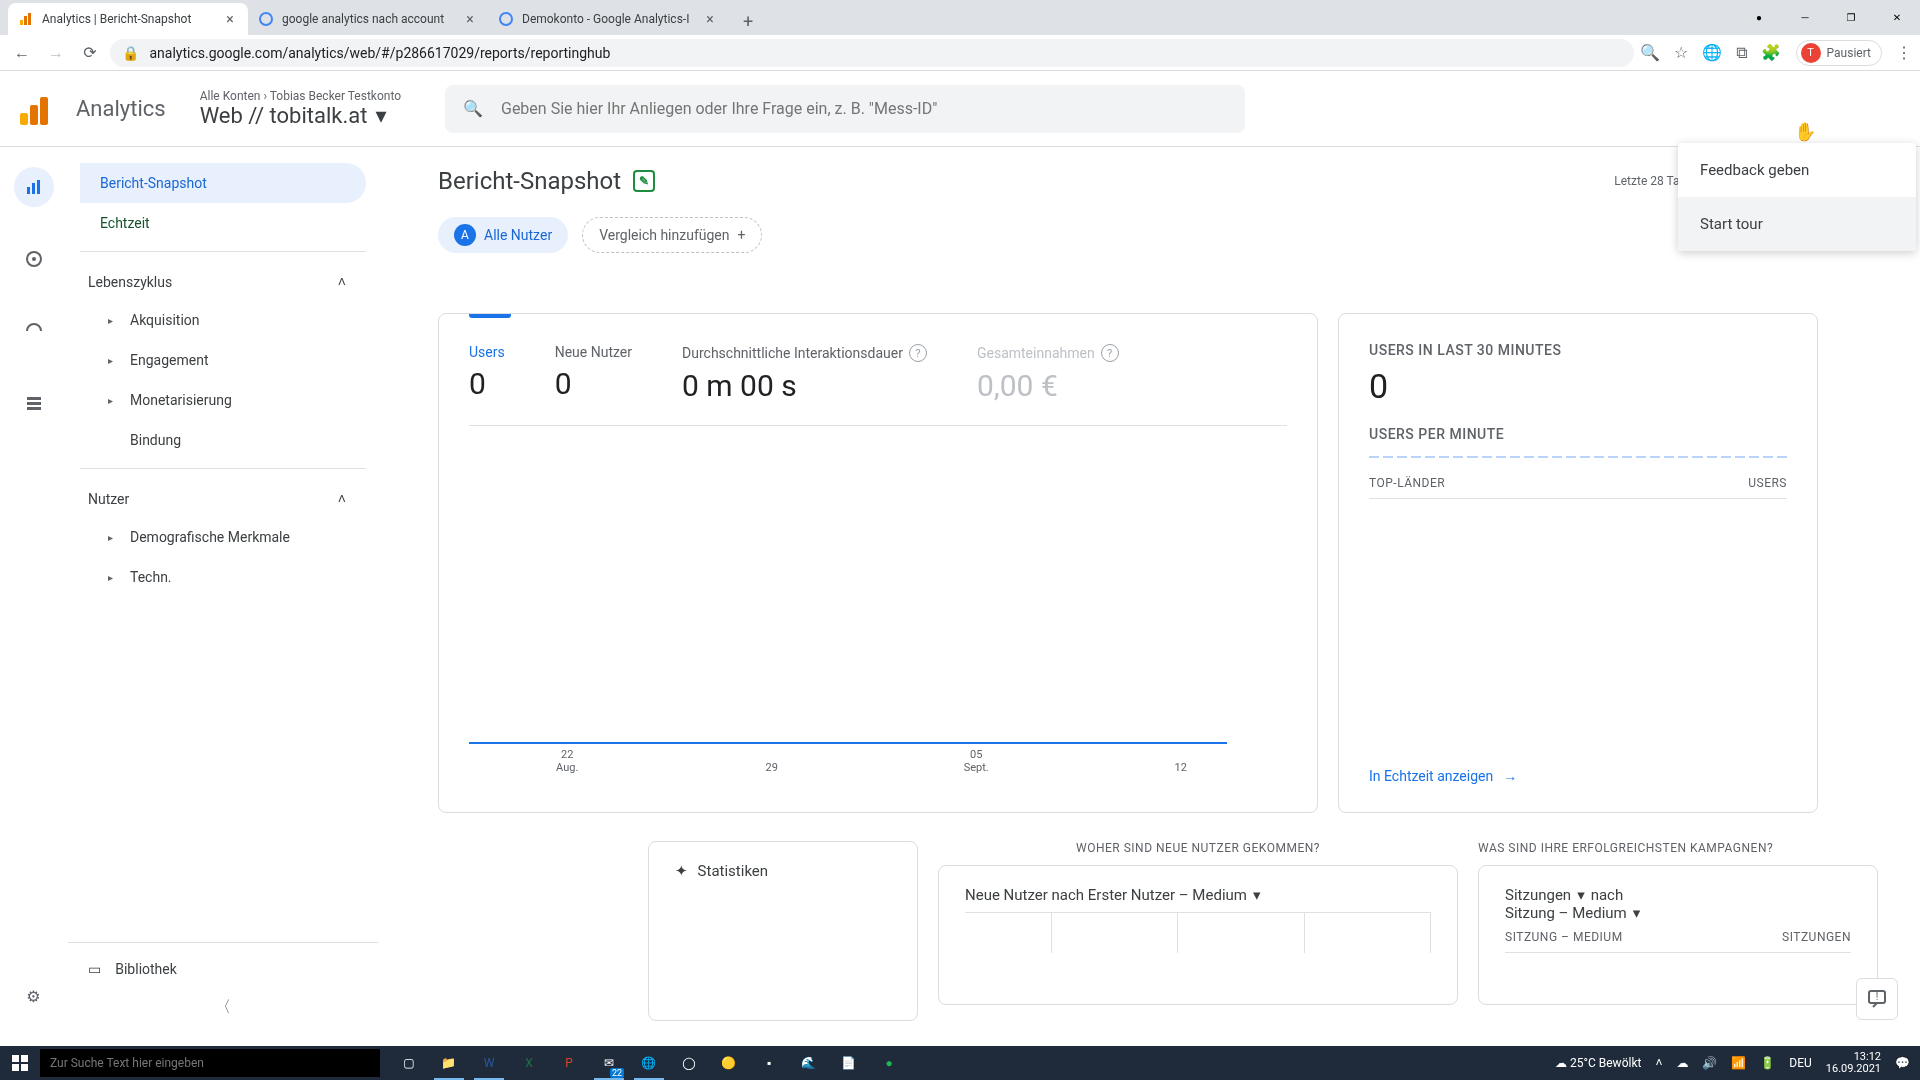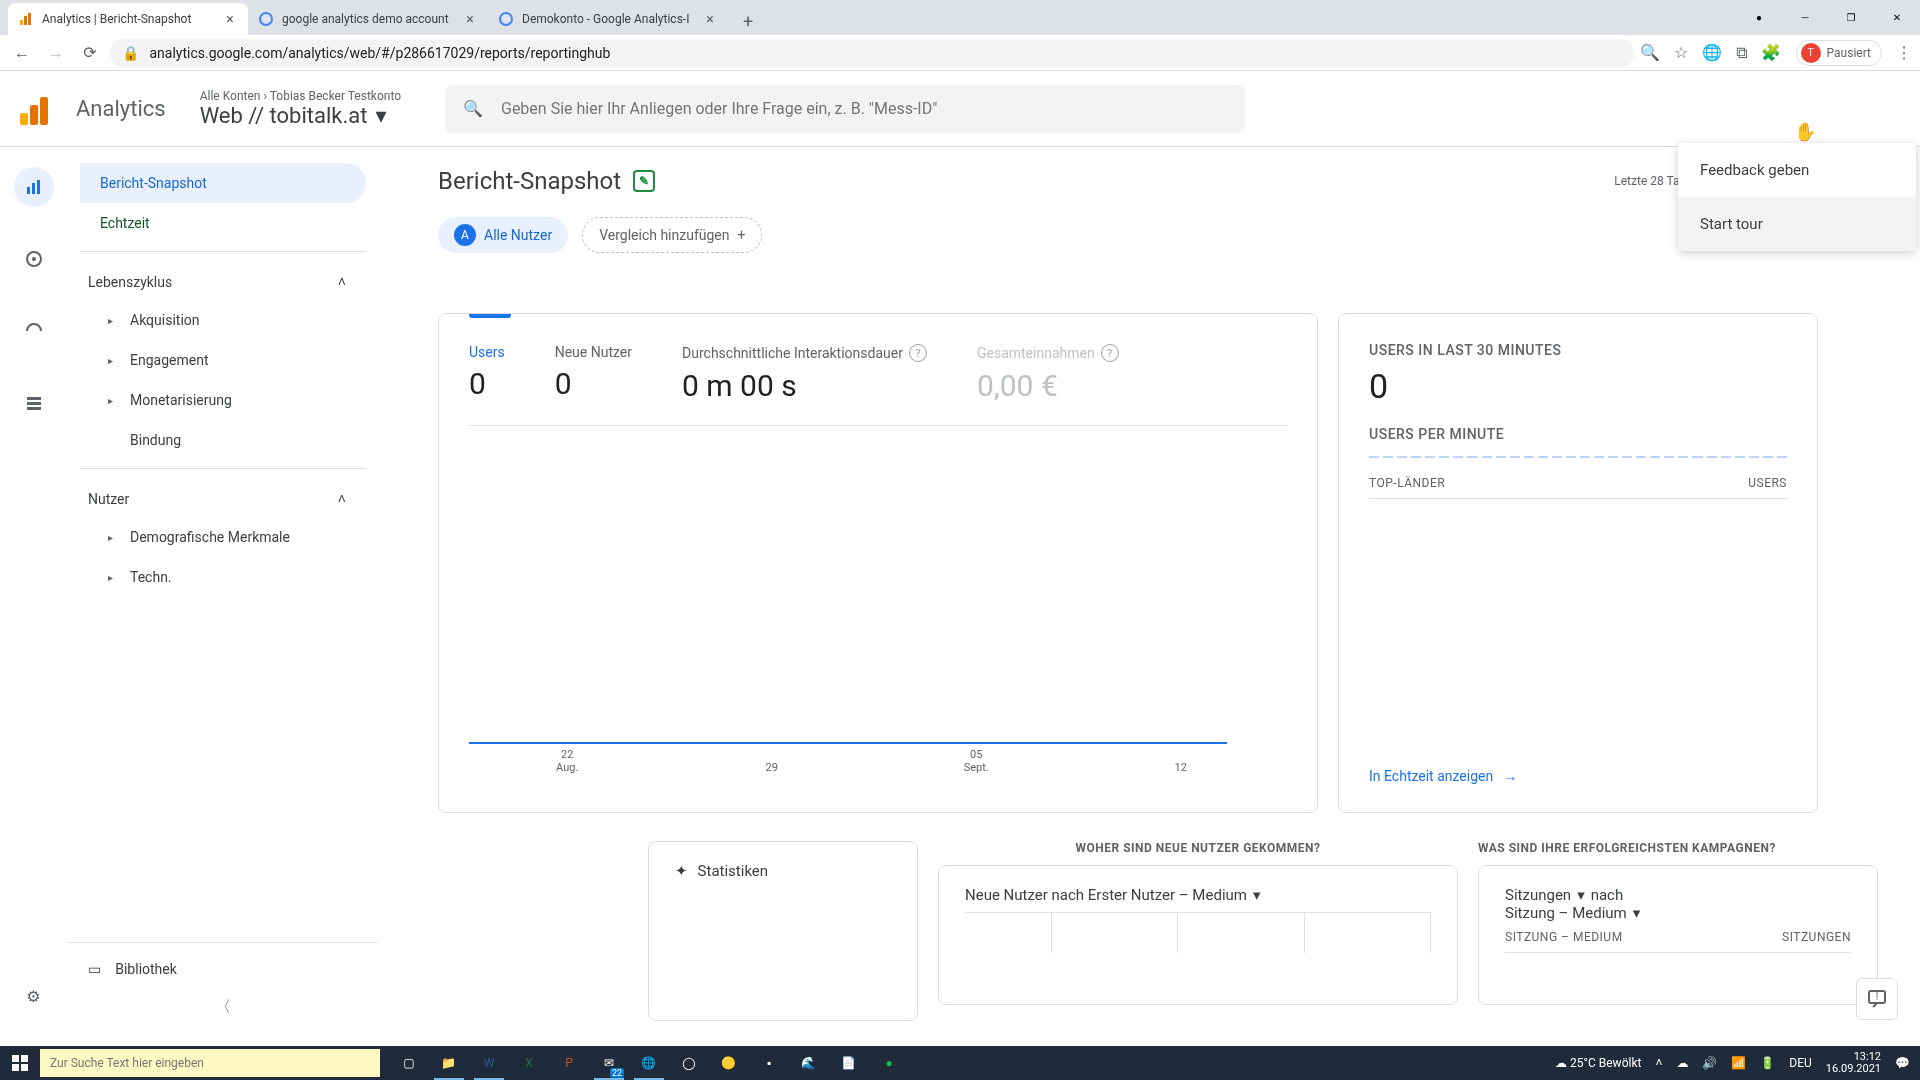--- a/index.html
+++ b/index.html
@@ -86,38 +86,38 @@
 
 .side-label { font-size:14px; letter-spacing:.5px; color:#5f6368; font-weight:500; }
 .side-big { font-size:34px; color:#202124; margin:8px 0 20px; }
 .dash-row { display:flex; gap:4px; margin:12px 0 18px; }
 .dash { flex:1; height:4px; border-bottom:2px dashed #1a73e8; opacity:.3; }
 .side-cols { display:flex; justify-content:space-between; font-size:12px; letter-spacing:.5px; color:#5f6368; border-bottom:1px solid #e0e0e0; padding-bottom:8px; }
 .realtime-link { margin-top:auto; display:flex; justify-content:flex-start; align-items:center; gap:10px; color:#1a73e8; font-size:14px; }
 
 .lower { display:flex; gap:20px; margin-top:28px; }
 .lower .card { height:180px; padding:20px 26px; }
-.section-q { font-size:12px; letter-spacing:.5px; color:#5f6368; font-weight:700; text-align:center; margin-bottom:10px; }
+.section-q { font-size:12px; letter-spacing:.5px; color:#5f6368; font-weight:400; text-align:center; margin-bottom:10px; }
 .stat-head { display:flex; align-items:center; gap:10px; font-size:15px; color:#3c4043; }
 .drop-label { font-size:15px; color:#3c4043; display:flex; align-items:center; gap:6px; flex-wrap:wrap; }
 .tiny-cols { display:flex; gap:40px; margin-top:8px; border-top:1px solid #e0e0e0; }
 .tiny-cols span { flex:1; height:40px; border-right:1px solid #e0e0e0; }
 
 
 .popover { position:absolute; top:72px; right:4px; width:238px; background:#fff; border-radius:4px; box-shadow:0 2px 10px rgba(0,0,0,.2); z-index:50; }
 .popover-item { padding:18px 22px; font-size:15px; color:#3c4043; cursor:pointer; }
 .popover-item.hover { background:#f1f3f4; }
 
 
 .feedback-fab { position:absolute; right:22px; bottom:60px; width:42px; height:42px; border:1px solid #dadce0; border-radius:6px; display:flex; align-items:center; justify-content:center; color:#5f6368; background:#fff; }
 
 
 .taskbar { position:absolute; bottom:0; left:0; right:0; height:34px; background:#1f2b3a; display:flex; align-items:center; color:#fff; font-size:12px; }
 .tb-start { width:40px; display:flex; justify-content:center; }
-.tb-search { width:340px; height:28px; background:#fef9c3; color:#777; display:flex; align-items:center; padding:0 10px; margin-right:6px; }
+.tb-search { width:340px; height:28px; background:#000000; color:#777; display:flex; align-items:center; padding:0 10px; margin-right:6px; }
 .tb-icons { display:flex; gap:2px; margin-left:4px; }
 .tb-icon { width:38px; height:34px; display:flex; align-items:center; justify-content:center; position:relative; }
 .tb-icon.active::after { content:''; position:absolute; bottom:0; left:4px; right:4px; height:2px; background:#76b9ed; }
 .tb-right { margin-left:auto; display:flex; align-items:center; gap:14px; padding-right:10px; }
 .tb-clock { text-align:right; line-height:1.1; font-size:11px; }
 
 .cursor { position:absolute; top:121px; right:103px; font-size:18px; z-index:60; pointer-events:none; }
 
 svg { display:block; }
 </style>
@@ -136,21 +136,21 @@
         </span>
       <span class="tab-title">Analytics | Bericht-Snapshot</span>
       <span class="tab-close">×</span>
     </div>
     <div class="tab inactive">
       <span class="tab-favicon">
           <svg viewBox="0 0 16 16">
             <circle cx="8" cy="8" r="6" fill="none" stroke="#4285f4" stroke-width="2"></circle>
           </svg>
         </span>
-      <span class="tab-title">google analytics demo account</span>
+      <span class="tab-title">google analytics nach account</span>
       <span class="tab-close">×</span>
     </div>
     <div class="tab inactive">
       <span class="tab-favicon">
           <svg viewBox="0 0 16 16">
             <circle cx="8" cy="8" r="6" fill="none" stroke="#4285f4" stroke-width="2"></circle>
           </svg>
         </span>
       <span class="tab-title">Demokonto - Google Analytics-I</span>
       <span class="tab-close">×</span>

